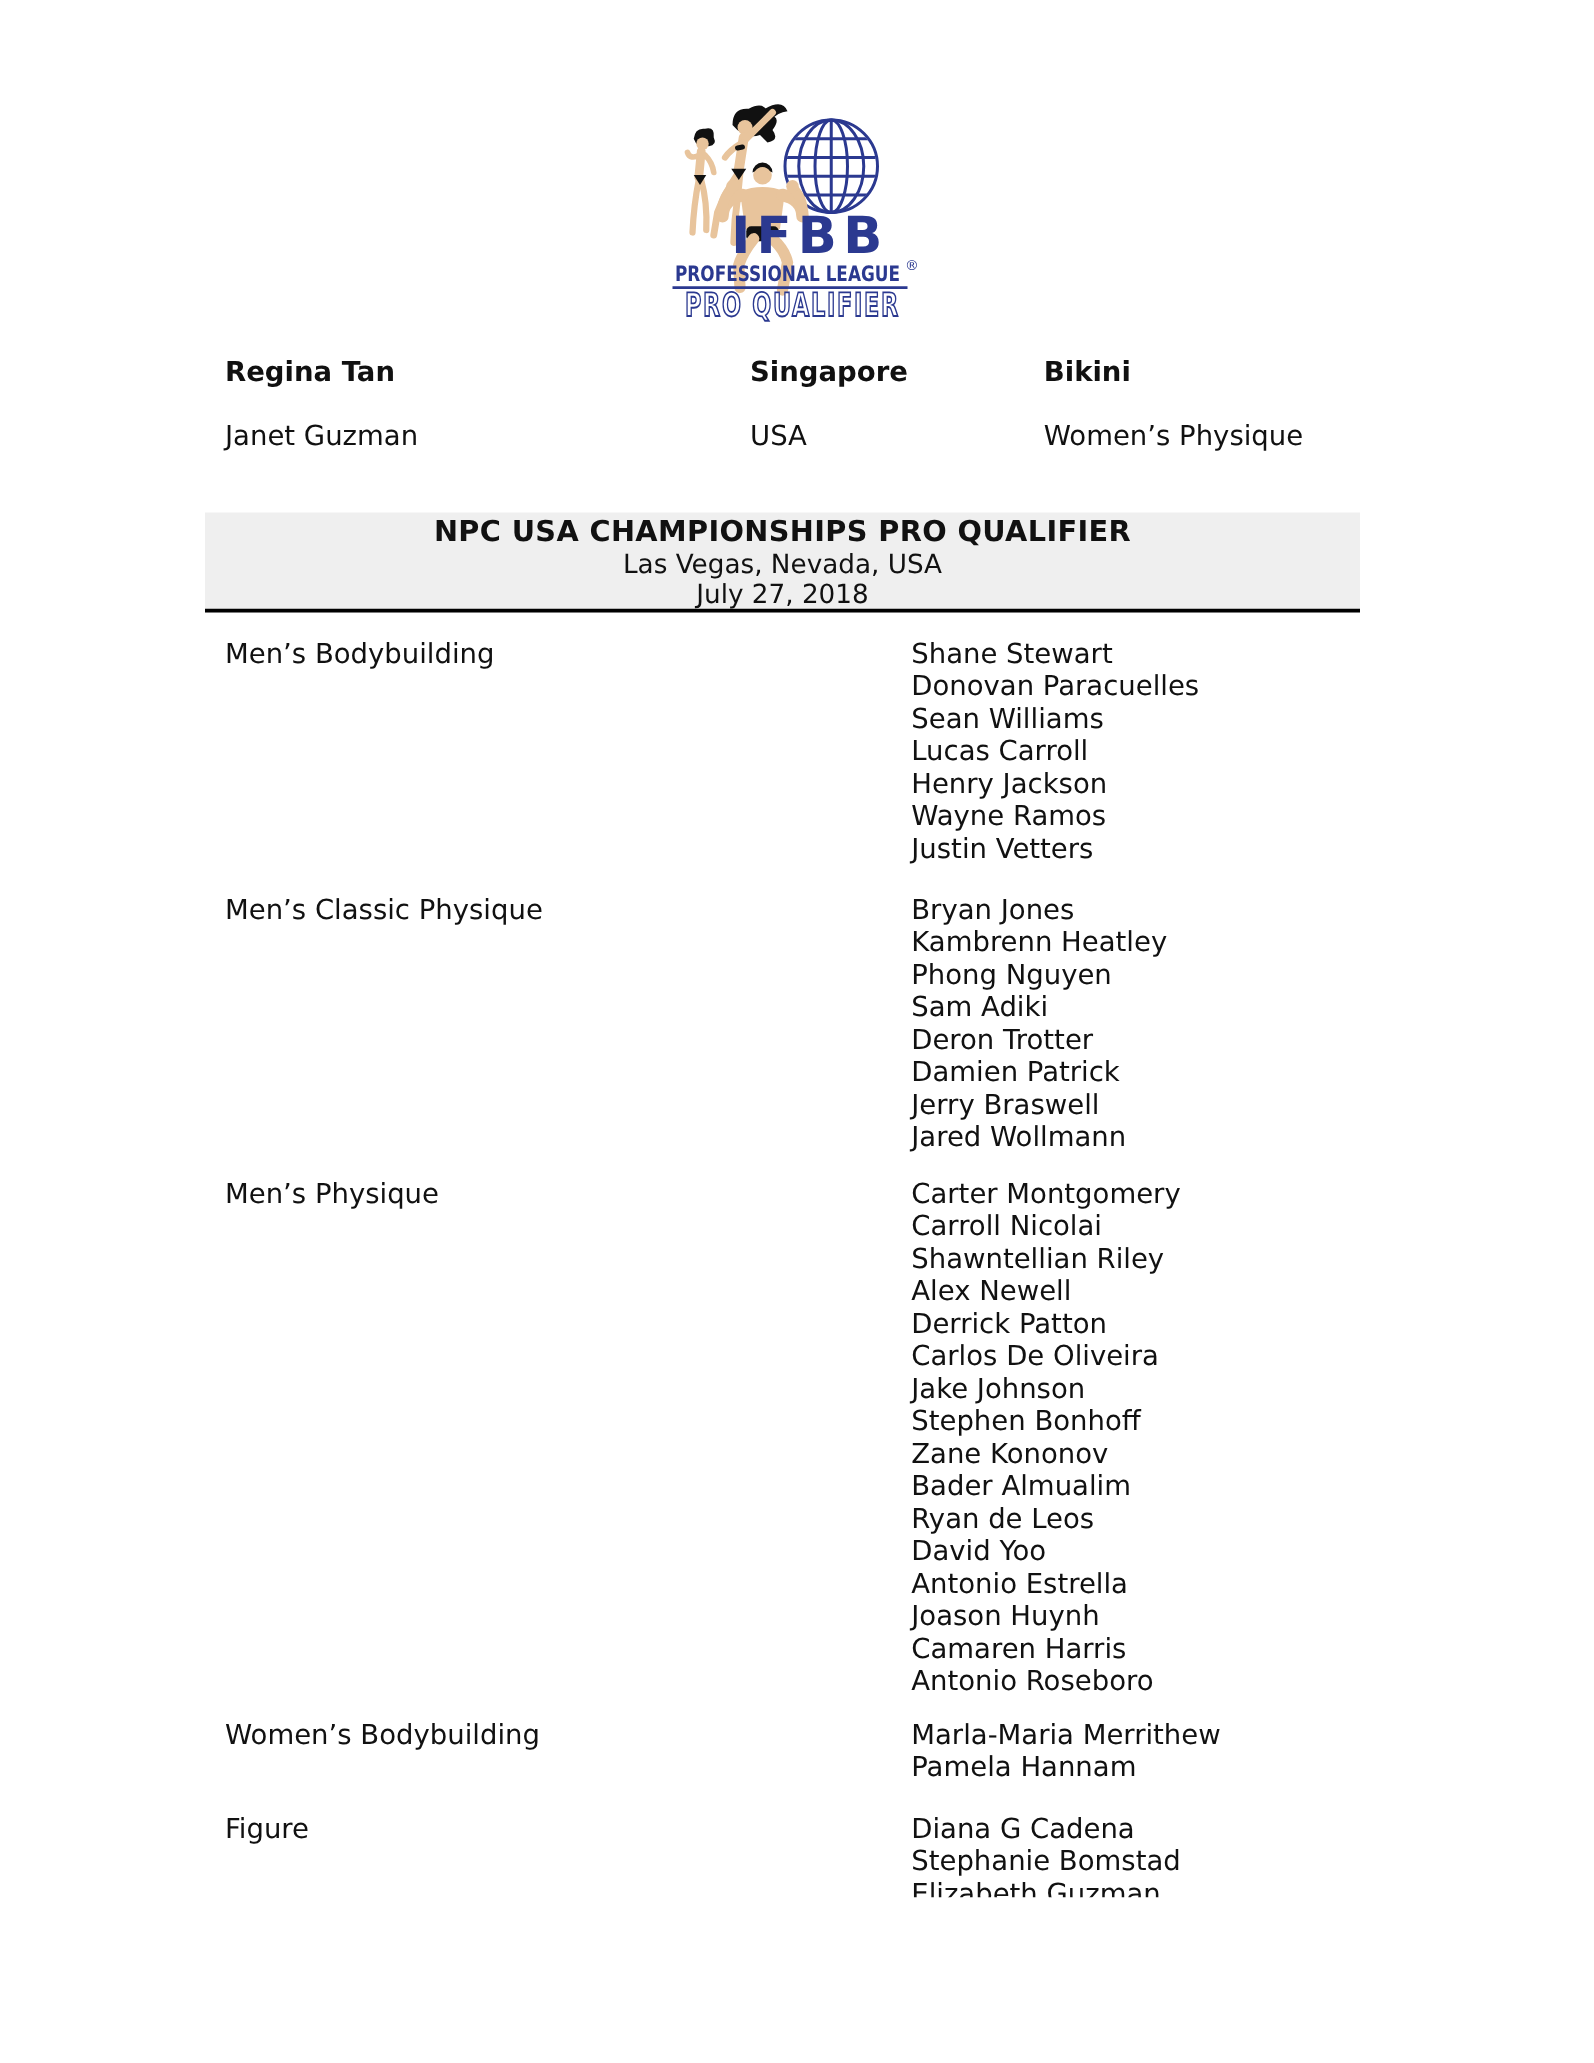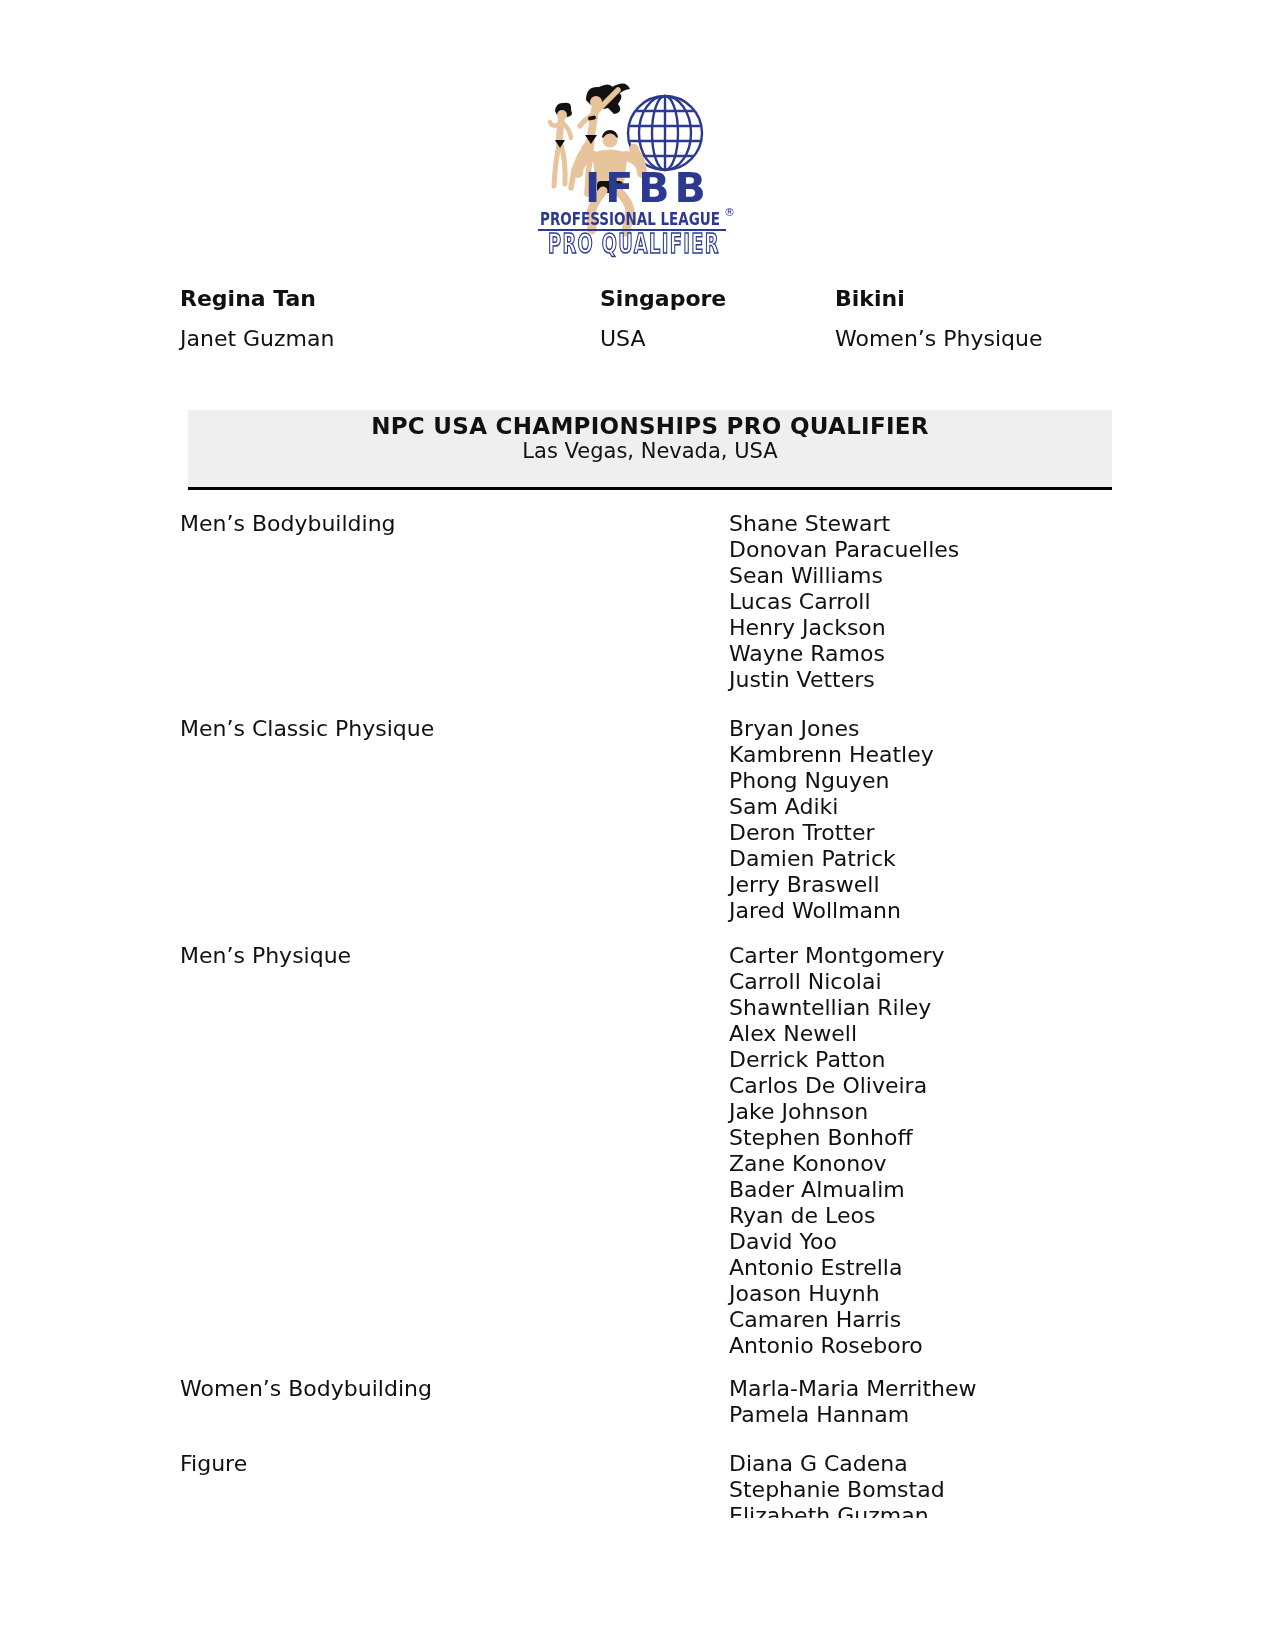--- a/index.html
+++ b/index.html
@@ -7,21 +7,21 @@
     position:relative;width:1275px;height:1518px;background:#fff;
     font-family:"DejaVu Sans","Liberation Sans",sans-serif;color:#111;
     overflow:hidden;
   }
   .logo{position:absolute;left:528px;top:78px;}
   .toprow{position:absolute;left:0;width:100%;height:27px;font-size:22px;white-space:nowrap;}
   .toprow .col-name{position:absolute;left:180px;}
   .toprow .col-country{position:absolute;left:600px;}
   .toprow .col-division{position:absolute;left:835px;}
   .event-header{
-    position:absolute;left:188px;top:410px;width:924px;height:74px;
+    position:absolute;left:164px;top:410px;width:924px;height:74px;
     background:var(--header-bg,#efefef);border-bottom:3px solid #000;
     text-align:center;padding-top:3px;box-sizing:content-box;
   }
   .event-title{font-size:23px;font-weight:bold;line-height:26px;letter-spacing:.3px;}
   .event-sub{font-size:21px;line-height:24px;}
   .section{position:absolute;left:0;width:100%;}
   .col-label{position:absolute;left:180px;font-size:22px;line-height:26px;white-space:nowrap;}
   .col-names{position:absolute;left:729px;font-size:22px;line-height:26px;}
   .col-names .athlete{white-space:nowrap;}
   .footer{position:absolute;left:1010px;top:1525px;font-size:18px;line-height:22px;white-space:nowrap;}
@@ -101,30 +101,31 @@
     <line x1="10" y1="152" x2="198" y2="152" class="navy-stroke" stroke="#2b3990" stroke-width="2.2"></line>
     <text x="20" y="175" fill="#ffffff" class="navy-stroke" stroke="#2b3990" stroke-width="1.5" textLength="172" lengthAdjust="spacingAndGlyphs" font-family="DejaVu Sans, sans-serif" font-size="26" font-weight="800" letter-spacing="2">PRO QUALIFIER</text>
   </svg>
 
   <div id="toprows">
       <div class="toprow" style="top: 286px; font-weight: bold;">
         <span class="col-name">Regina Tan</span>
         <span class="col-country">Singapore</span>
         <span class="col-division">Bikini</span>
       </div>
-      <div class="toprow" style="top: 326px; text-align: center;">
+      <div class="toprow" style="top: 337px; text-align: center;">
         <span class="col-name">Janet Guzman</span>
         <span class="col-country">USA</span>
         <span class="col-division">Women’s Physique</span>
       </div>
     </div>
 
   <div class="event-header">
     <div class="event-title">NPC USA CHAMPIONSHIPS PRO QUALIFIER</div>
     <div class="event-sub">Las Vegas, Nevada, USA</div>
+    <div class="event-sub">July 27, 2018</div>
   </div>
 
   <div id="sections">
       <div class="section" style="top: 511px;">
         <div class="col-label">Men’s Bodybuilding</div>
         <div class="col-names">
           <div class="athlete">Shane Stewart</div>
           <div class="athlete">Donovan Paracuelles</div>
           <div class="athlete">Sean Williams</div>
           <div class="athlete">Lucas Carroll</div>

